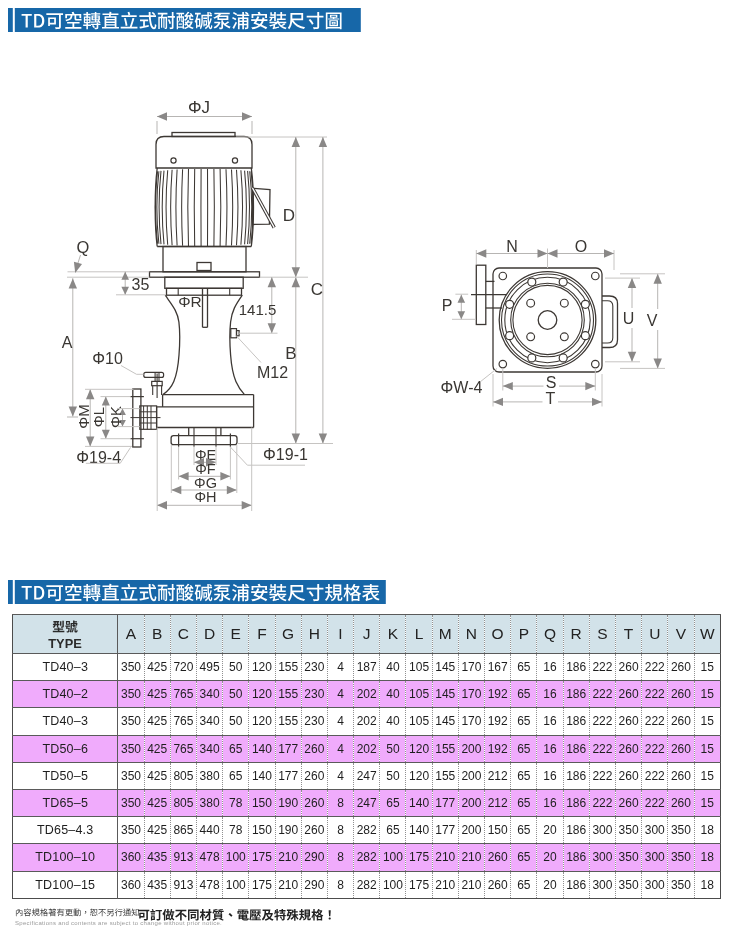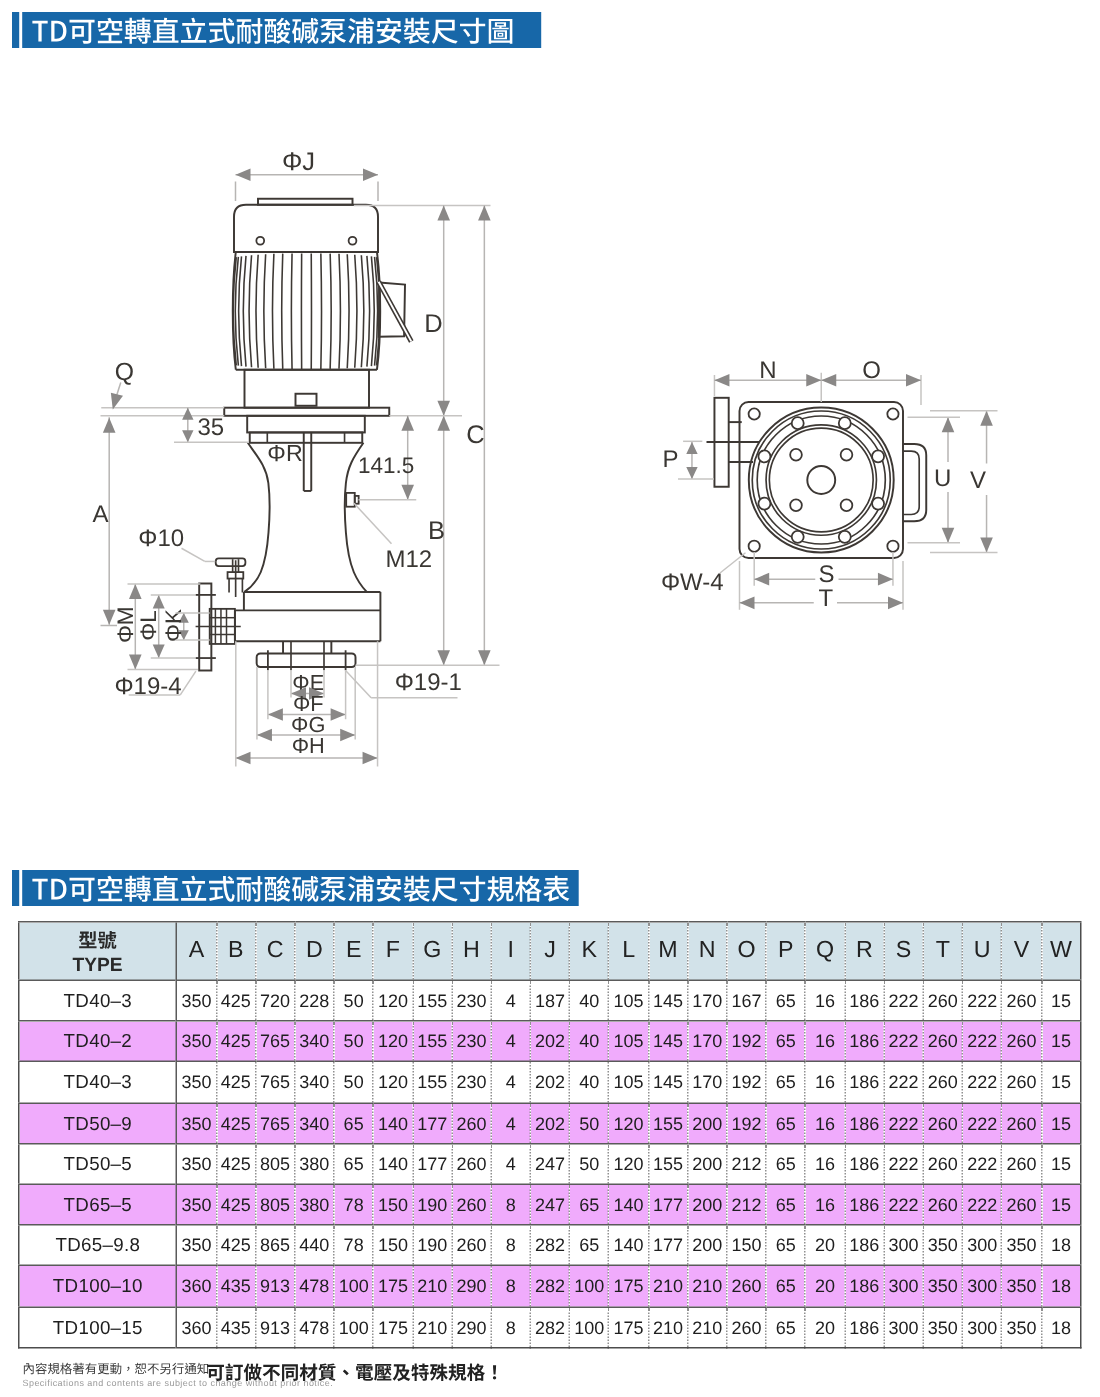--- a/index.html
+++ b/index.html
@@ -337,21 +337,21 @@
           <th>T</th>
           <th>U</th>
           <th>V</th>
           <th>W</th>
         </tr>
 <tr>
           <td class="t0">TD40–3</td>
           <td>350</td>
           <td>425</td>
           <td>720</td>
-          <td>228</td>
+          <td>495</td>
           <td>50</td>
           <td>120</td>
           <td>155</td>
           <td>230</td>
           <td>4</td>
           <td>187</td>
           <td>40</td>
           <td>105</td>
           <td>145</td>
           <td>170</td>
@@ -411,21 +411,21 @@
           <td>65</td>
           <td>16</td>
           <td>186</td>
           <td>222</td>
           <td>260</td>
           <td>222</td>
           <td>260</td>
           <td>15</td>
         </tr>
 <tr class="alt">
-          <td class="t0">TD50–9</td>
+          <td class="t0">TD50–6</td>
           <td>350</td>
           <td>425</td>
           <td>765</td>
           <td>340</td>
           <td>65</td>
           <td>140</td>
           <td>177</td>
           <td>260</td>
           <td>4</td>
           <td>202</td>
@@ -489,21 +489,21 @@
           <td>65</td>
           <td>16</td>
           <td>186</td>
           <td>222</td>
           <td>260</td>
           <td>222</td>
           <td>260</td>
           <td>15</td>
         </tr>
 <tr>
-          <td class="t0">TD65–9.8</td>
+          <td class="t0">TD65–4.3</td>
           <td>350</td>
           <td>425</td>
           <td>865</td>
           <td>440</td>
           <td>78</td>
           <td>150</td>
           <td>190</td>
           <td>260</td>
           <td>8</td>
           <td>282</td>

